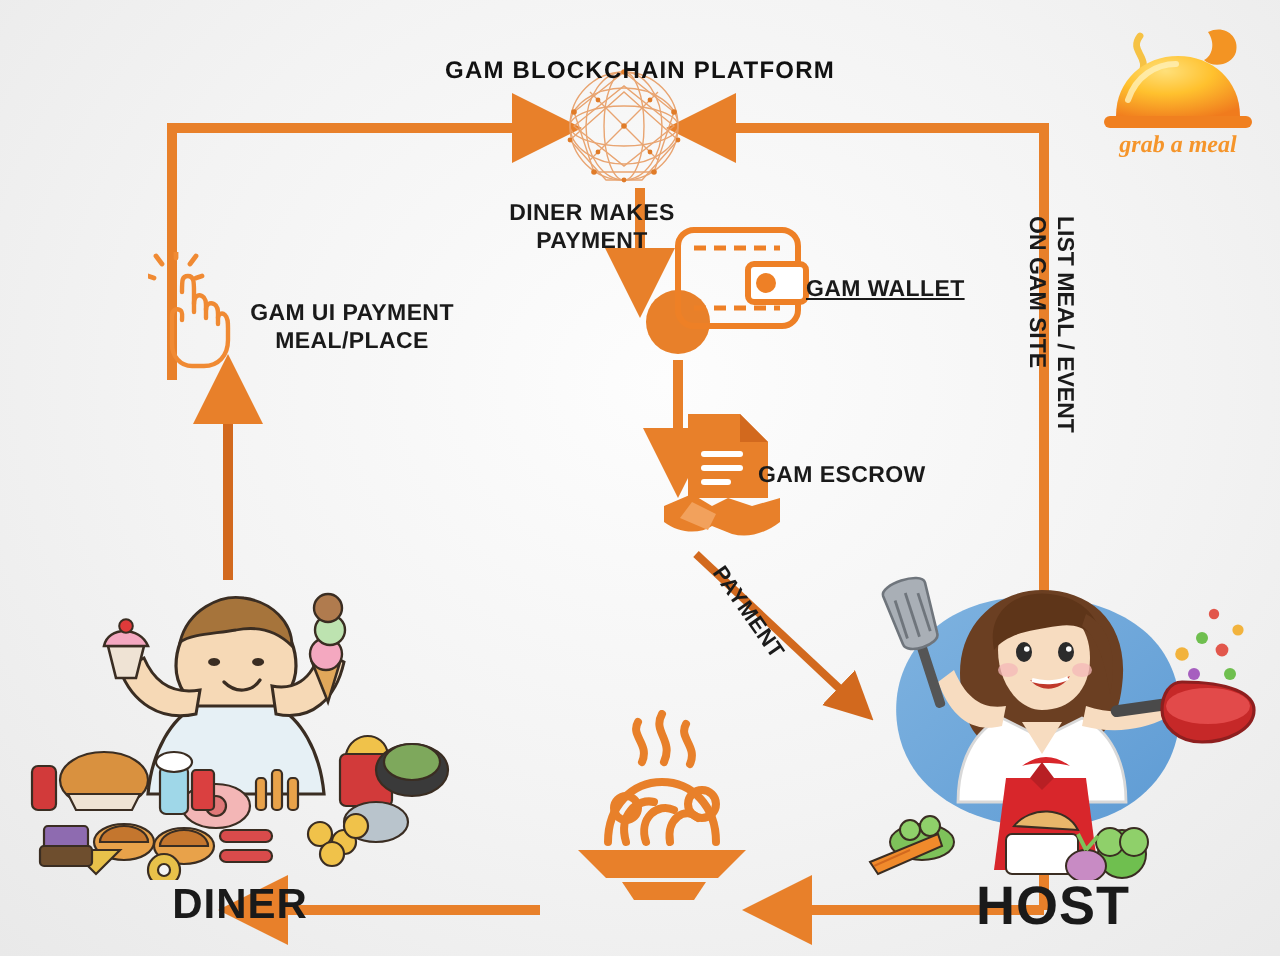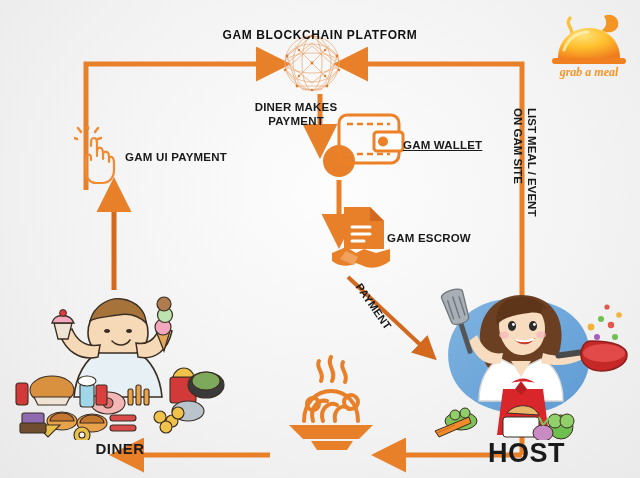--- a/index.html
+++ b/index.html
@@ -17,31 +17,31 @@
   .svg-layer{position:absolute;left:0;top:0;width:640px;height:478px;}
   .lbl{position:absolute;color:#1a1a1a;font-weight:bold;letter-spacing:.2px;line-height:1.25;}
   #title{
     left:0;top:10px;width:640px;text-align:center;
     font-size:12px;letter-spacing:.6px;color:#111;margin-top:18px;
   }
   .small-lbl{font-size:11.5px;text-align:center;}
   #lbl-diner-pay{left:241px;top:100px;width:110px;}
   #lbl-ui-search{left:122px;top:150px;width:108px;}
   #lbl-wallet{left:403px;top:138px;width:90px;text-align:left;text-decoration:underline;}
-  #lbl-escrow{left:379px;top:231px;width:100px;text-align:center;}
+  #lbl-escrow{left:379px;top:231px;width:100px;text-align:left;}
   #lbl-payment{
     left:333px;top:300px;width:80px;font-size:11px;text-align:center;
     transform:rotate(55deg);transform-origin:50% 50%;
   }
   #lbl-list{
     position:absolute;left:539px;top:108px;width:140px;font-size:11.5px;
     font-weight:bold;color:#1a1a1a;line-height:1.25;text-align:left;
     transform:rotate(90deg);transform-origin:0 0;
   }
-  #lbl-diner{left:60px;top:440px;width:120px;text-align:center;font-size:15px;letter-spacing:.5px;}
+  #lbl-diner{left:60px;top:440px;width:120px;text-align:center;font-size:21px;letter-spacing:.5px;}
   #lbl-host{left:455px;top:437px;width:110px;text-align:right;font-size:27px;letter-spacing:.5px;}
   .art{position:absolute;}
   #logo{left:548px;top:4px;width:82px;height:76px;}
   #diner-art{left:10px;top:285px;width:215px;height:155px;}
   #host-art{left:415px;top:285px;width:215px;height:155px;}
   #plate-icon{left:275px;top:355px;width:110px;height:105px;}
   #hand-icon{left:74px;top:126px;width:52px;height:60px;}
   #wallet-icon{left:336px;top:110px;width:70px;height:62px;}
   #escrow-icon{left:330px;top:205px;width:62px;height:70px;}
   #blockchain-icon{left:281px;top:32px;width:62px;height:62px;}
@@ -345,20 +345,21 @@
 
   <div class="lbl" id="title">GAM BLOCKCHAIN PLATFORM</div>
 
   <div class="lbl small-lbl" id="lbl-diner-pay">
     <div>DINER MAKES</div>
     <div>PAYMENT</div>
   </div>
 
   <div class="lbl small-lbl" id="lbl-ui-search">
     <div>GAM UI PAYMENT</div>
+    <div>MEAL/PLACE</div>
   </div>
 
   <div class="lbl small-lbl" id="lbl-wallet">GAM WALLET</div>
   <div class="lbl small-lbl" id="lbl-escrow">GAM ESCROW</div>
   <div class="lbl" id="lbl-payment">PAYMENT</div>
 
   <div id="lbl-list">
     <div>LIST MEAL / EVENT</div>
     <div>ON GAM SITE</div>
   </div>

